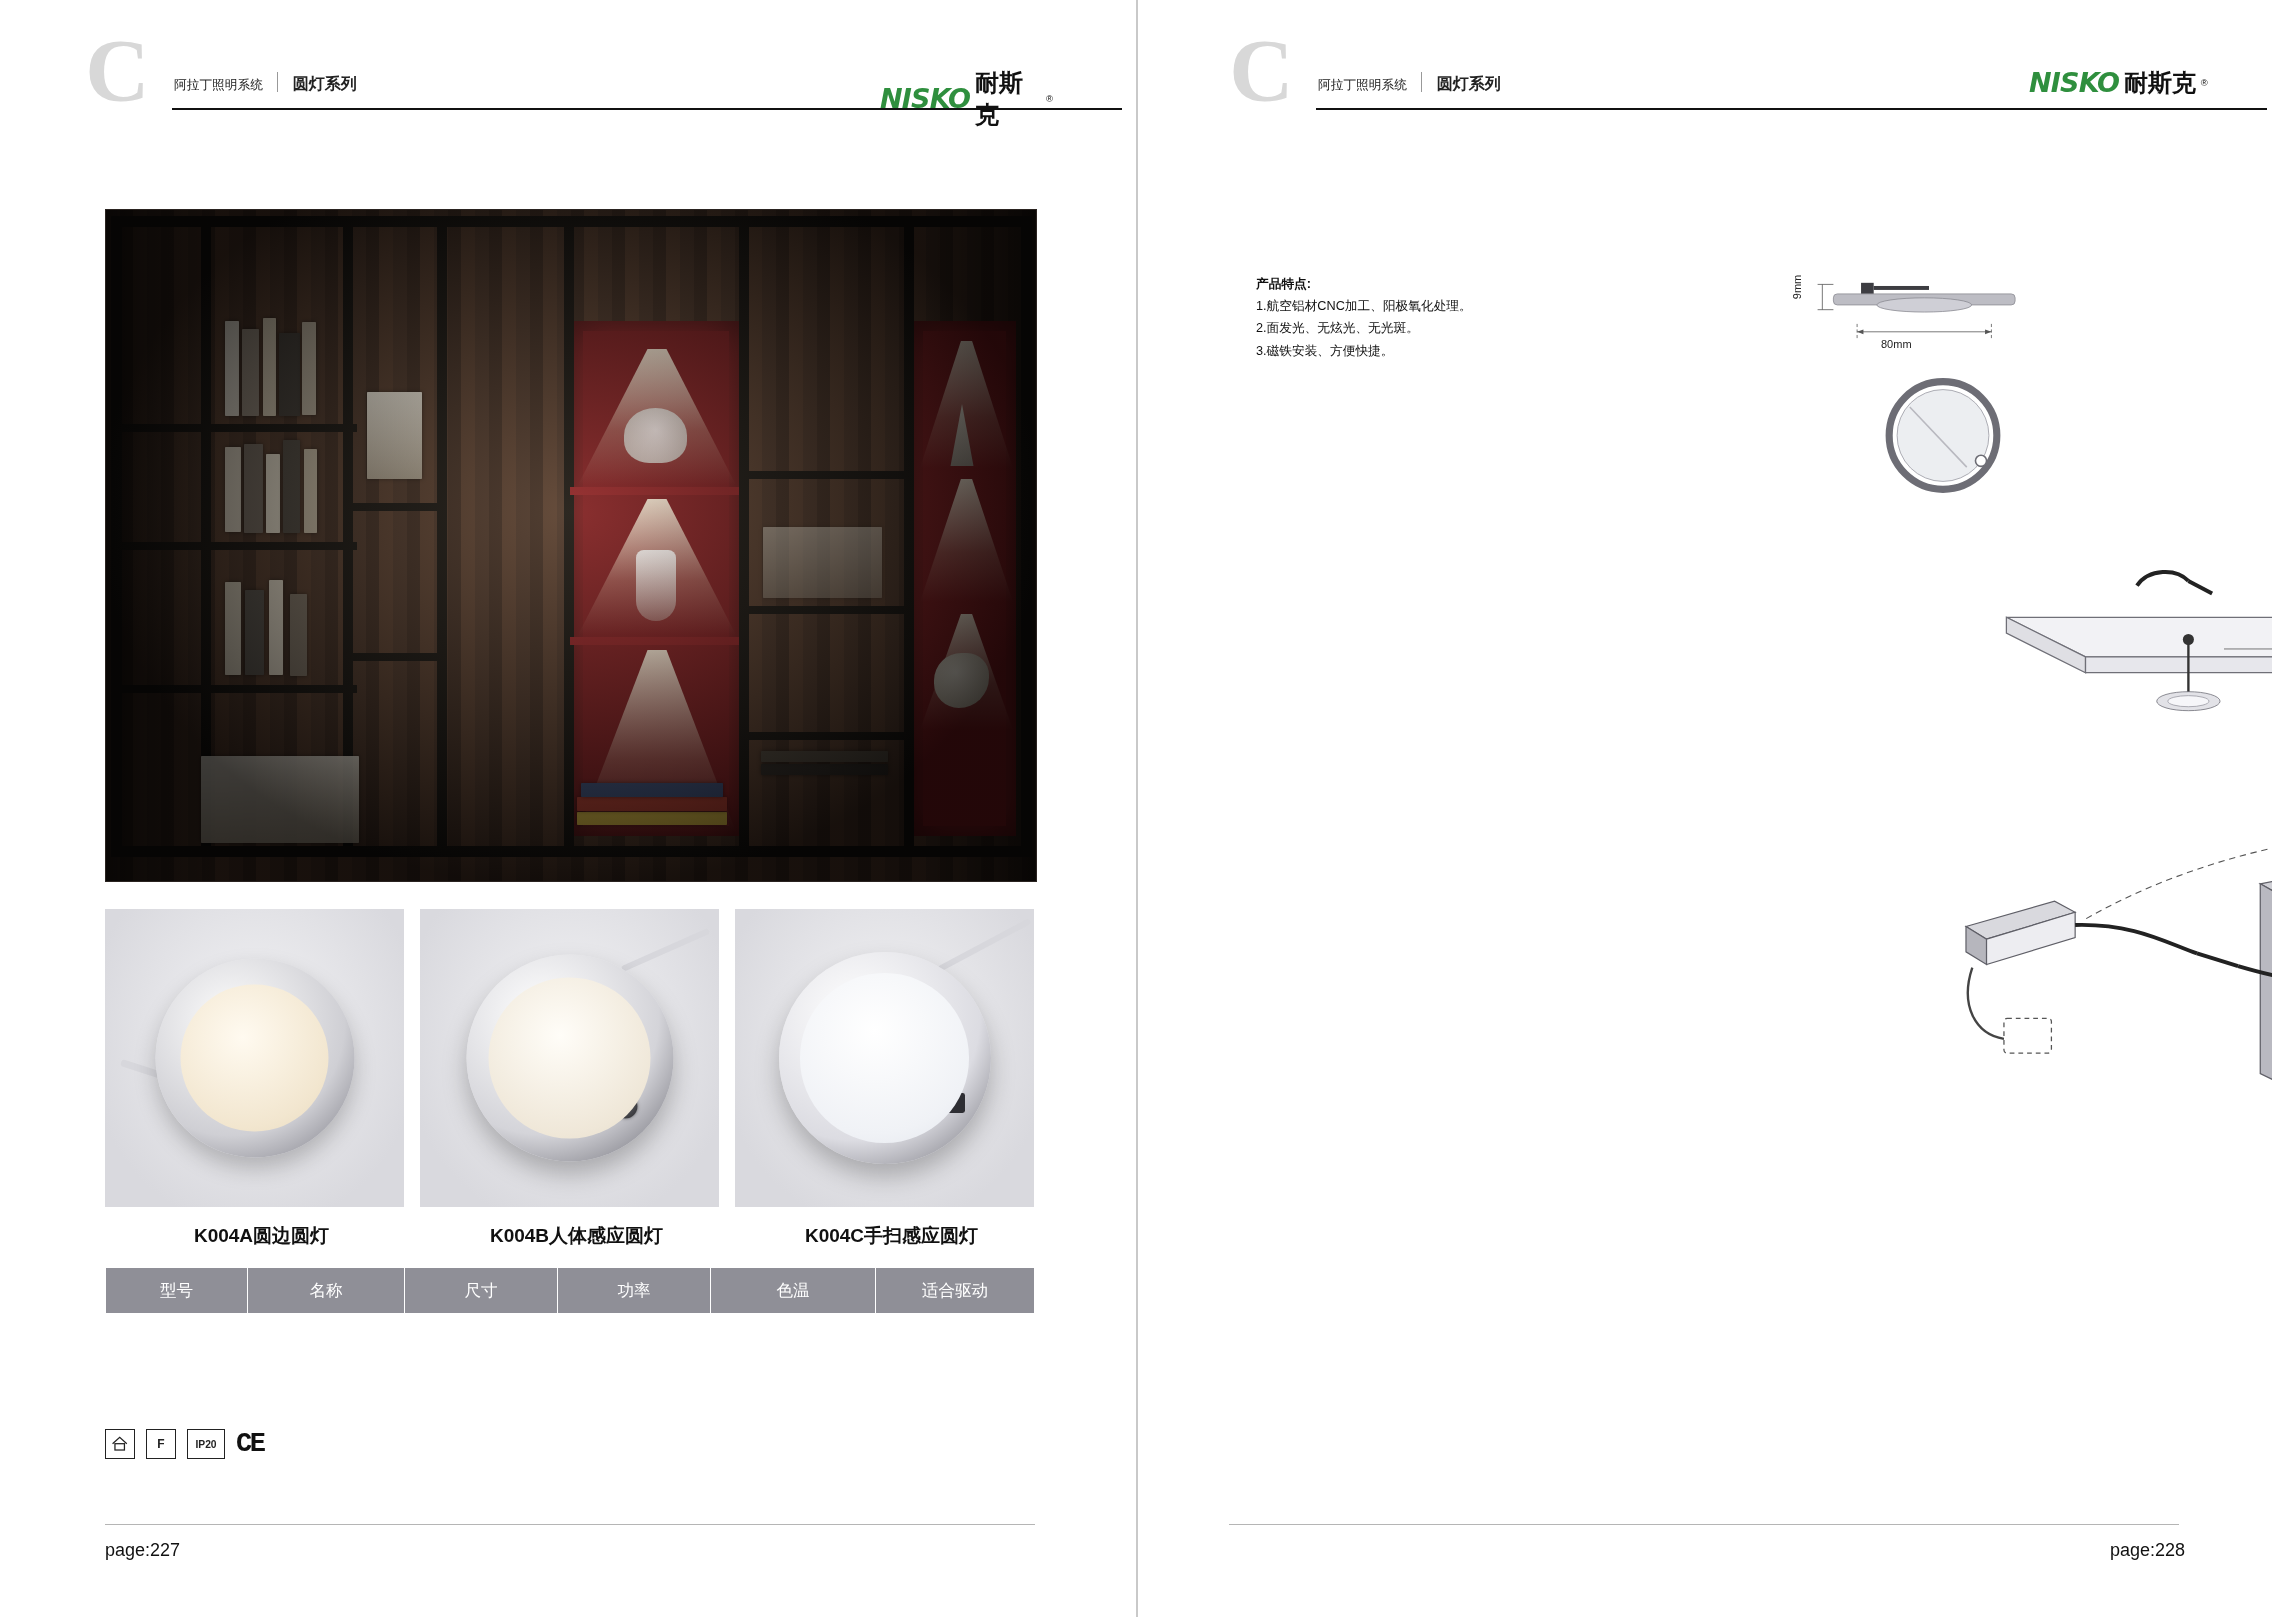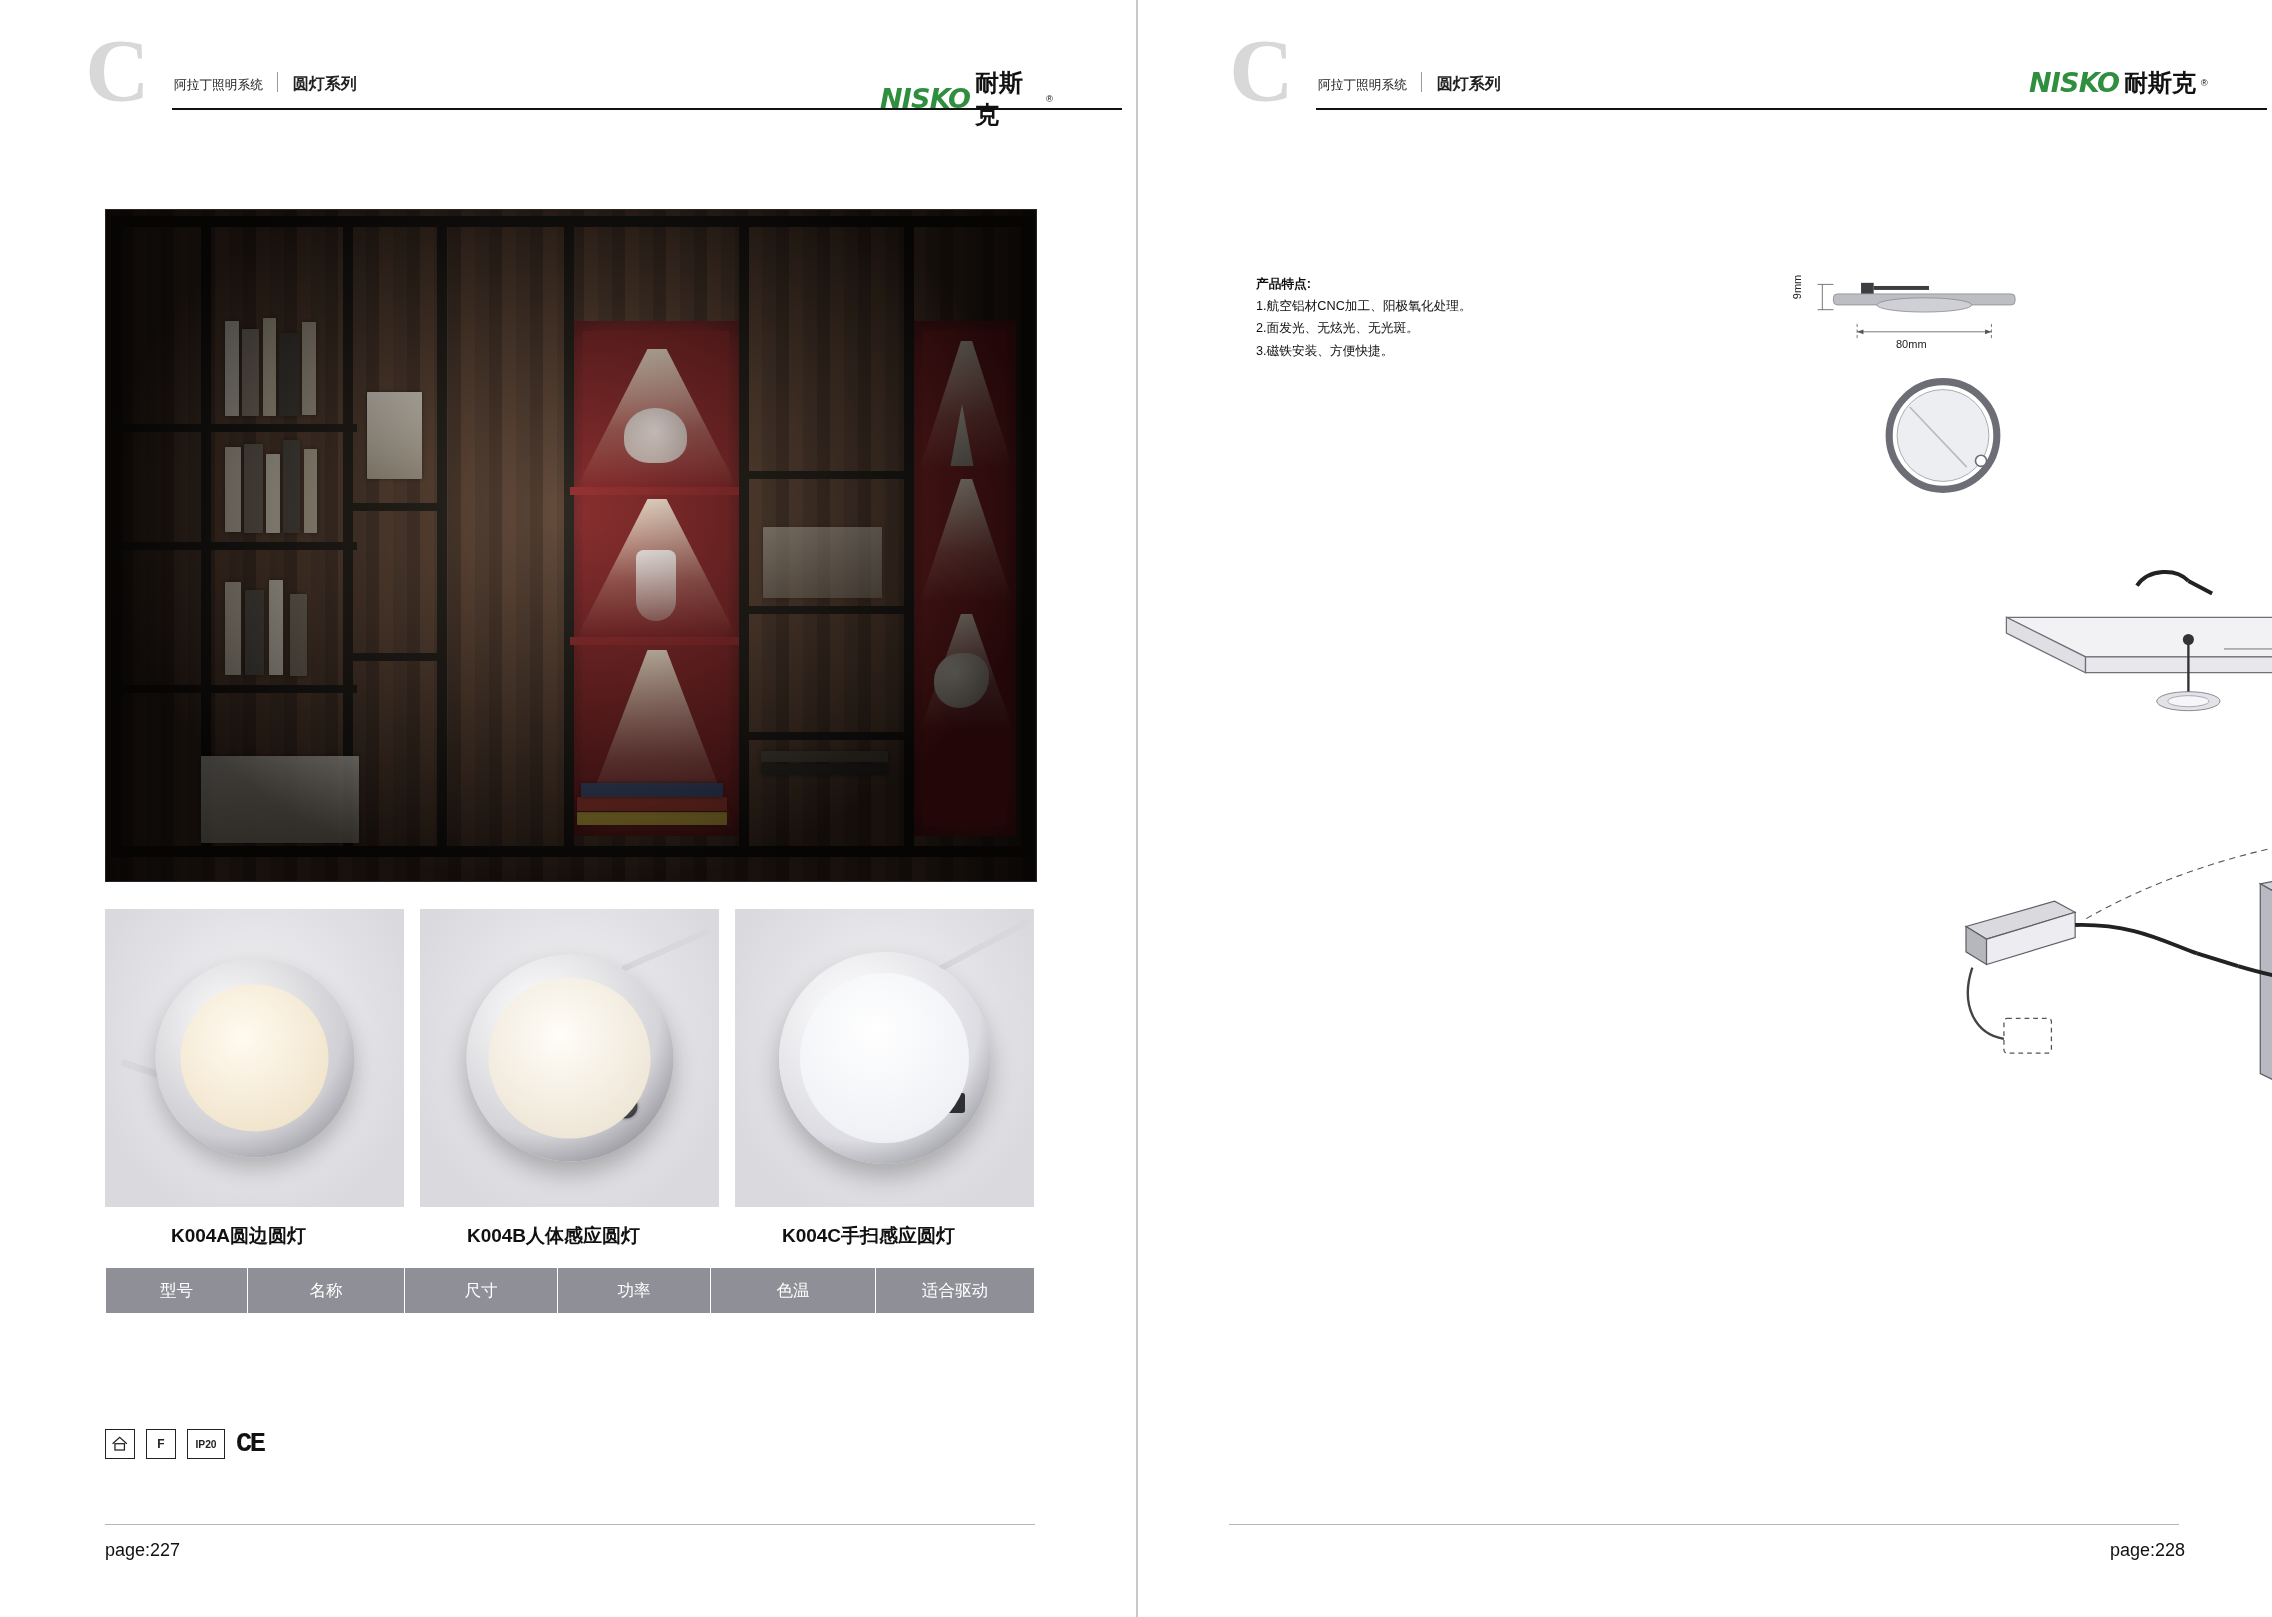--- a/index.html
+++ b/index.html
@@ -76,21 +76,21 @@
     background:radial-gradient(circle at 36% 30%,#ffffff,#dcdce2 62%,#a6a6ad 80%,#f0f0f4 90%,#97979e 100%);
     box-shadow:0 12.7px 24px rgba(0,0,0,.25);}
   .lampC:after{content:"";position:absolute;left:10%;top:10%;width:80%;height:80%;border-radius:50%;
     background:radial-gradient(circle at 44% 34%,#ffffff,#f0f2f6 70%,#e2e5ec);}
   .dotsw{position:absolute;left:10%;top:10%;width:80%;height:80%;border-radius:50%;}
   .dotw{position:absolute;width:14.2px;height:14.2px;border-radius:50%;background:#f7f8fb;box-shadow:inset 0 0 3.2px #c6c9d2,0 0 1.6px #b9bcc6;}
   .swbox{position:absolute;right:12%;bottom:24%;width:36px;height:20.6px;border-radius:2.4px;background:#2e2e33;}
   .swbox:after{content:"";position:absolute;left:4.7px;top:4.7px;width:11px;height:11px;background:#cfcfd6;border-radius:1.6px;}
   .wire{position:absolute;background:#d7d7dc;border-radius:3.2px;}
 
-  .captions{position:absolute;left:89px;top:1223px;width:930px;display:flex;gap:16px;}
+  .captions{position:absolute;left:112px;top:1223px;width:930px;display:flex;gap:16px;}
   .caption{width:299px;text-align:center;font-size:19px;font-weight:bold;color:#111;}
 
   
   .spec{position:absolute;left:105px;top:1267px;width:930px;border-collapse:collapse;}
   .spec th{
     background:#8f8f97;color:#fff;font-size:16.6px;font-weight:normal;
     border:0.8px solid #ffffff;height:43px;text-align:center;
   }
   .spec td{
     background:#ededf0;color:#222;font-size:15px;border:0.8px solid #ffffff;
@@ -350,21 +350,21 @@
         <line x1="120" y1="60" x2="100" y2="60" stroke="#555" stroke-width="1"></line>
         <line x1="120" y1="92" x2="100" y2="92" stroke="#555" stroke-width="1"></line>
         <line x1="106" y1="60" x2="106" y2="92" stroke="#555" stroke-width="1"></line>
         <line x1="150" y1="110" x2="150" y2="128" stroke="#555" stroke-width="1" stroke-dasharray="4 3"></line>
         <line x1="320" y1="110" x2="320" y2="128" stroke="#555" stroke-width="1" stroke-dasharray="4 3"></line>
         <line x1="150" y1="120" x2="320" y2="120" stroke="#555" stroke-width="1"></line>
         <polygon points="150,120 158,117 158,123" fill="#555"></polygon>
         <polygon points="320,120 312,117 312,123" fill="#555"></polygon>
       </svg>
       <div class="dimtxt" style="left:47px;top:44px;transform:rotate(-90deg);">9mm</div>
-      <div class="dimtxt" style="left:158px;top:101px;">80mm</div>
+      <div class="dimtxt" style="left:143px;top:101px;">80mm</div>
     </div>
 
     <div class="dwg" style="left:712px;top:372px;">
       <svg width="190" height="127" viewBox="0 0 240 160">
         <circle cx="120" cy="80" r="68" fill="none" stroke="#6d6d75" stroke-width="9"></circle>
         <circle cx="120" cy="80" r="58" fill="#eceef1" stroke="#9a9aa2"></circle>
         <circle cx="168" cy="112" r="7" fill="#ffffff" stroke="#6d6d75" stroke-width="2"></circle>
         <path d="M78 44 L150 120" stroke="#b9b9c0" stroke-width="2" fill="none"></path>
       </svg>
     </div>

